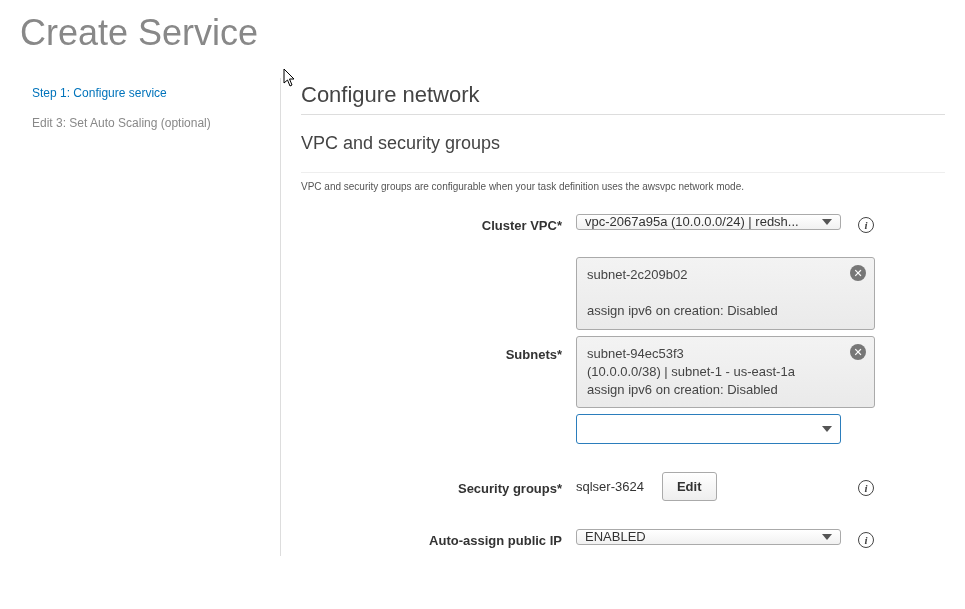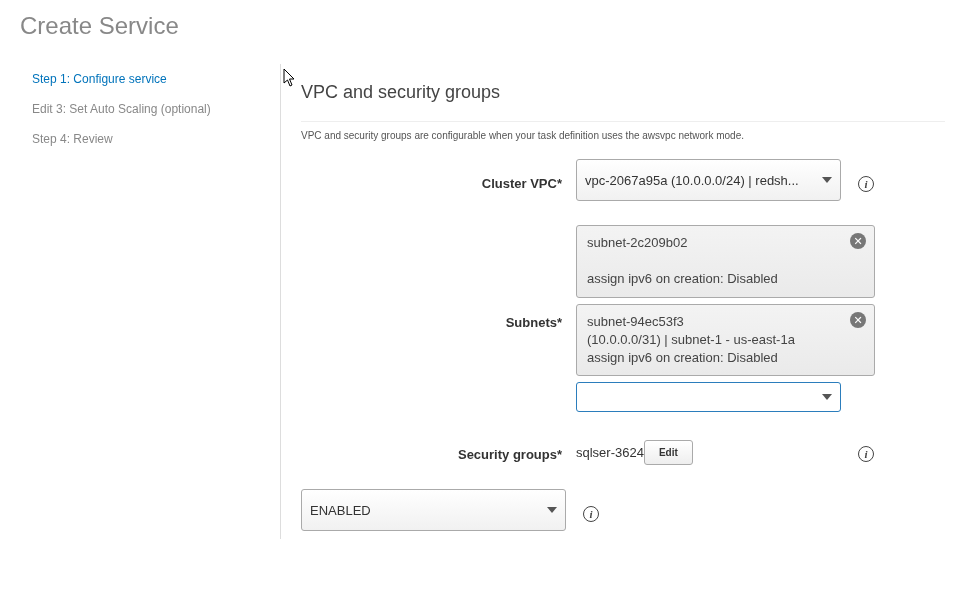--- a/index.html
+++ b/index.html
@@ -1,57 +1,57 @@
 <!DOCTYPE html>
 <html><head>
   <meta charset="utf-8">
   <style>
     * { box-sizing: border-box; margin: 0; padding: 0; }
     body { font-family: "Helvetica Neue", Arial, sans-serif; font-size: 14px; color: #333; background: #fff; width: 965px; }
     .container { padding: 12px 20px; }
-    .page-title { font-size: 24px; font-weight: 300; color: #888; margin-bottom: 24px; }
+    .page-title { font-size: 36px; font-weight: 300; color: #888; margin-bottom: 24px; }
     .layout { display: flex; gap: 0; }
     .sidebar { width: 260px; flex-shrink: 0; padding-right: 12px; }
     .step { padding: 8px 0 8px 12px; font-size: 12px; color: #888; cursor: pointer; }
     .step.link { color: #0073bb; }
     .step.active { font-weight: 700; color: #333; border-left: 3px solid #e47911; padding-left: 9px; }
     .main { flex: 1; border-left: 1px solid #ddd; padding-left: 20px; }
     .section-heading { font-size: 22px; font-weight: 400; color: #444; padding-bottom: 6px; border-bottom: 1px solid #ddd; margin-top: 4px; }
     .sub-heading { font-size: 18px; font-weight: 400; color: #444; margin-top: 18px; padding-bottom: 18px; border-bottom: 1px solid #eee; }
     .description { font-size: 10px; color: #555; margin-top: 8px; margin-bottom: 18px; }
     .form-row { display: flex; align-items: center; margin-bottom: 24px; }
     .form-label { width: 275px; text-align: right; font-weight: 700; font-size: 13px; color: #333; padding-right: 14px; padding-top: 7px; }
     .form-control-area { width: 275px; display: flex; align-items: center; }
     .info-col { width: 30px; display: flex; align-items: flex-start; justify-content: center; padding-top: 7px; }
     .info-icon { width: 16px; height: 16px; border: 1.5px solid #444; border-radius: 50%; display: inline-flex; align-items: center; justify-content: center; font-size: 11px; font-weight: 700; color: #444; font-style: italic; font-family: Georgia, serif; }
-    .select { width: 265px; border: 1px solid #aaa; border-radius: 3px; background: linear-gradient(#fff, #f1f1f1); height: 42px; display: flex; align-items: center; justify-content: space-between; padding: 0 8px; font-size: 13px; color: #333; cursor: pointer; }
+    .select { width: 265px; border: 1px solid #aaa; border-radius: 3px; background: linear-gradient(#fff, #f1f1f1); height: 16px; display: flex; align-items: center; justify-content: space-between; padding: 0 8px; font-size: 13px; color: #333; cursor: pointer; }
     .select .caret { width: 0; height: 0; border-left: 5px solid transparent; border-right: 5px solid transparent; border-top: 6px solid #555; }
     .select-blue { width: 265px; border: 1.5px solid #2b7dbc; border-radius: 3px; background: #fff; height: 30px; display: flex; align-items: center; justify-content: flex-end; padding: 0 8px; cursor: pointer; }
     .select-blue .caret { width: 0; height: 0; border-left: 5px solid transparent; border-right: 5px solid transparent; border-top: 6px solid #555; }
     .tag-list { width: 299px; display: flex; flex-direction: column; gap: 6px; }
     .tag-box { border: 1px solid #aaa; border-radius: 3px; background: linear-gradient(#f3f3f3, #eaeaea); padding: 8px 10px; font-size: 13px; color: #444; position: relative; line-height: 1.4; }
     .tag-close { position: absolute; top: 7px; right: 8px; width: 16px; height: 16px; border-radius: 50%; background: #777; color: #fff; font-size: 11px; line-height: 16px; text-align: center; cursor: pointer; }
     .sg-row .form-control-area { align-items: center; padding-top: 4px; }
-    .sg-text { font-size: 13px; color: #333; }
-    .btn { border: 1px solid #aaa; border-radius: 3px; background: linear-gradient(#fff, #eee); padding: 6px 14px; font-size: 10px; font-weight: 700; color: #333; cursor: pointer; }
+    .sg-text { font-size: 13px; color: #333; margin-right: 18px; }
+    .btn { border: 1px solid #aaa; border-radius: 3px; background: linear-gradient(#fff, #eee); padding: 6px 14px; font-size: 13px; font-weight: 700; color: #333; cursor: pointer; }
     .cursor-pointer { position: absolute; left: 283px; top: 68px; pointer-events: none; }
   </style>
 </head>
 <body>
 
 <div class="container">
   <h1 class="page-title">Create Service</h1>
   <div class="layout">
     <nav class="sidebar">
       <div class="step link">Step 1: Configure service</div>
       <div class="step">Edit 3: Set Auto Scaling (optional)</div>
-      <div class="step">Step 4: Review</div>
     </nav>
 
     <main class="main">
+      <h2 class="section-heading">Configure network</h2>
       <h3 class="sub-heading">VPC and security groups</h3>
       <p class="description">VPC and security groups are configurable when your task definition uses the awsvpc network mode.</p>
 
       <div class="form-row">
         <div class="form-label">Cluster VPC*</div>
         <div class="form-control-area">
           <div class="select">
             <span>vpc-2067a95a (10.0.0.0/24) | redsh...</span>
             <span class="caret"></span>
           </div>
@@ -66,21 +66,21 @@
         <div class="form-control-area" style="flex-direction:column; align-items:flex-start; gap:6px;">
           <div class="tag-list">
             <div class="tag-box">
               <span>subnet-2c209b02</span><br>
               <br>
               <span>assign ipv6 on creation: Disabled</span>
               <span class="tag-close">✕</span>
             </div>
             <div class="tag-box">
               <span>subnet-94ec53f3</span><br>
-              <span>(10.0.0.0/31) | subnet-1 - us-east-1a</span><br>
+              <span>(10.0.0.0/38) | subnet-1 - us-east-1a</span><br>
               <span>assign ipv6 on creation: Disabled</span>
               <span class="tag-close">✕</span>
             </div>
             <div class="select-blue">
               <span class="caret"></span>
             </div>
           </div>
         </div>
         <div class="info-col">
             <span class="info-icon">i</span>
@@ -92,20 +92,21 @@
         <div class="form-control-area">
           <span class="sg-text">sqlser-3624</span>
           <button class="btn">Edit</button>
         </div>
         <div class="info-col">
             <span class="info-icon">i</span>
           </div>
       </div>
 
       <div class="form-row" style="margin-bottom:8px;">
+        <div class="form-label">Auto-assign public IP</div>
         <div class="form-control-area">
           <div class="select">
             <span>ENABLED</span>
             <span class="caret"></span>
           </div>
         </div>
         <div class="info-col">
             <span class="info-icon">i</span>
           </div>
       </div>

